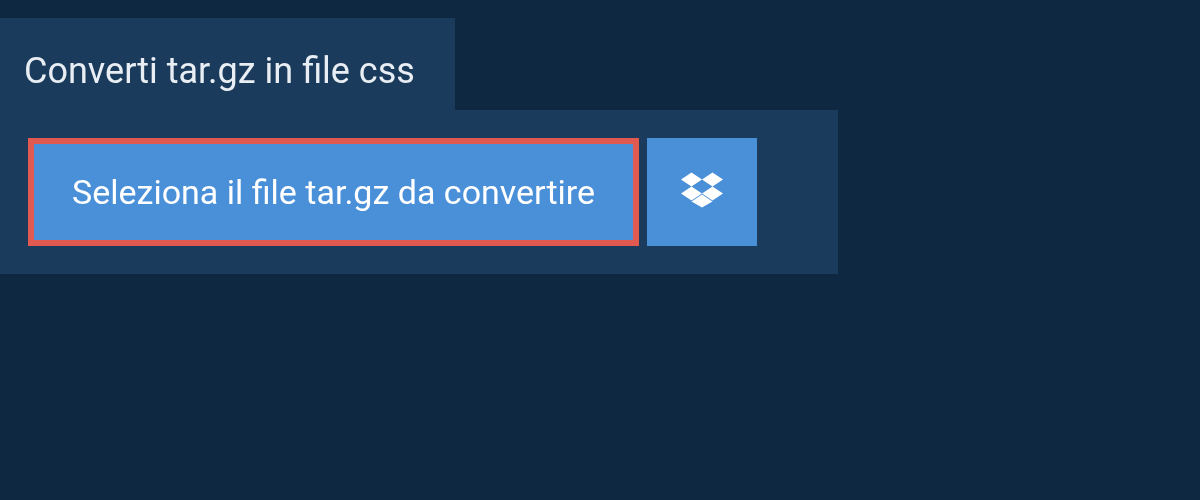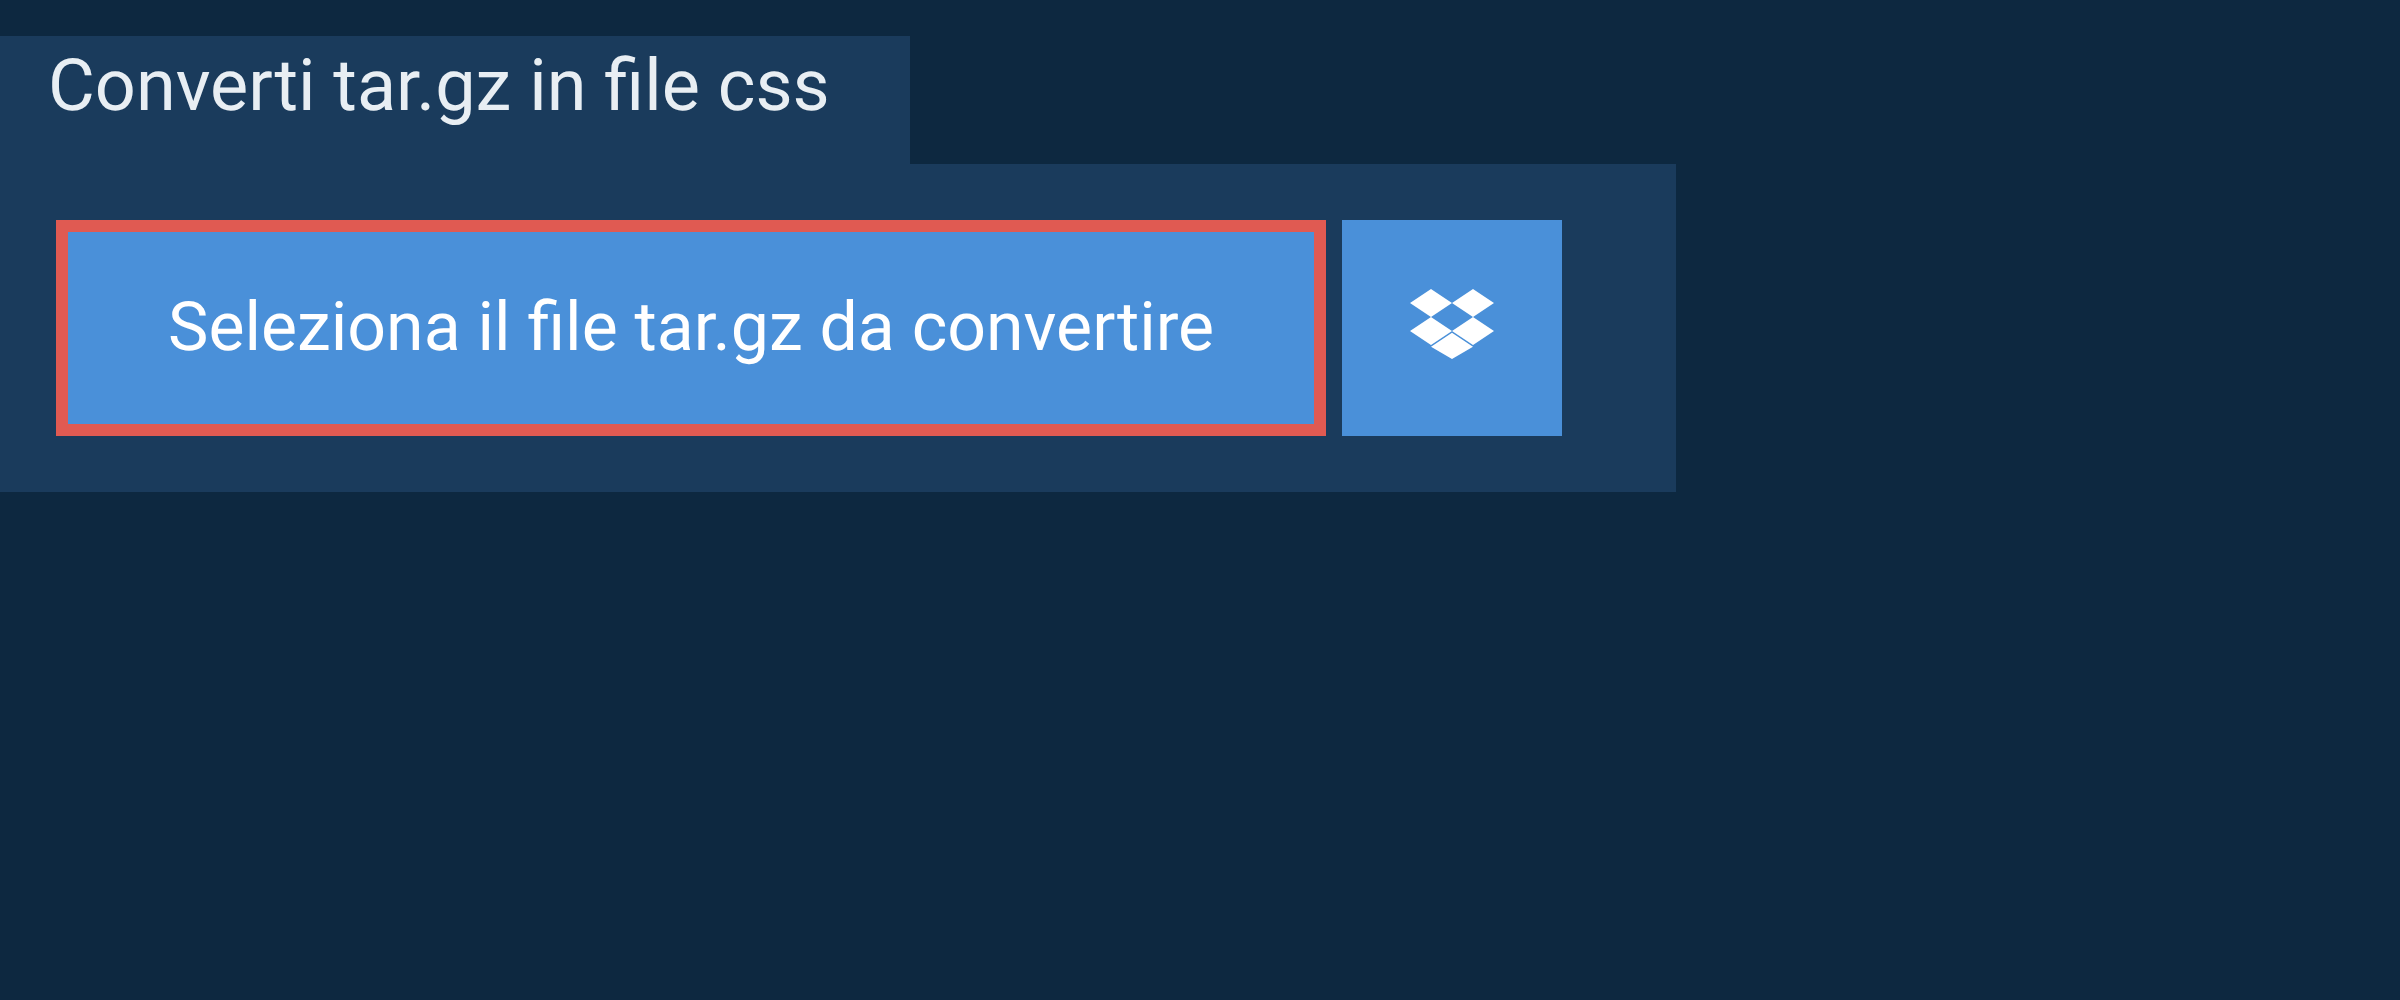--- a/index.html
+++ b/index.html
@@ -10,21 +10,21 @@
     body {
       width: 1200px;
       height: 500px;
       background: #0d2840;
       font-family: -apple-system, BlinkMacSystemFont, "Segoe UI", Roboto, Helvetica, Arial, sans-serif;
       overflow: hidden;
     }
     .tab-container {
       display: inline-block;
       background: #1a3b5c;
-      padding: 4px 40px 18px 24px;
+      padding: 32px 40px 18px 24px;
       margin-top: 18px;
       margin-left: 0;
     }
     .tab-title {
       color: #e8eef3;
       font-size: 36px;
       font-weight: 400;
     }
     .upload-panel {
       background: #1a3b5c;
@@ -36,21 +36,21 @@
       display: flex;
       gap: 8px;
       align-items: stretch;
     }
     .select-file-button {
       background: #4a90d9;
       border: 6px solid #e05a52;
       color: #ffffff;
       font-size: 34px;
       font-weight: 400;
-      padding: 28px 50px;
+      padding: 28px 38px;
       cursor: pointer;
       text-align: center;
       display: flex;
       align-items: center;
       justify-content: center;
       flex: 0 0 auto;
     }
     .dropbox-button {
       background: #4a90d9;
       width: 110px;

